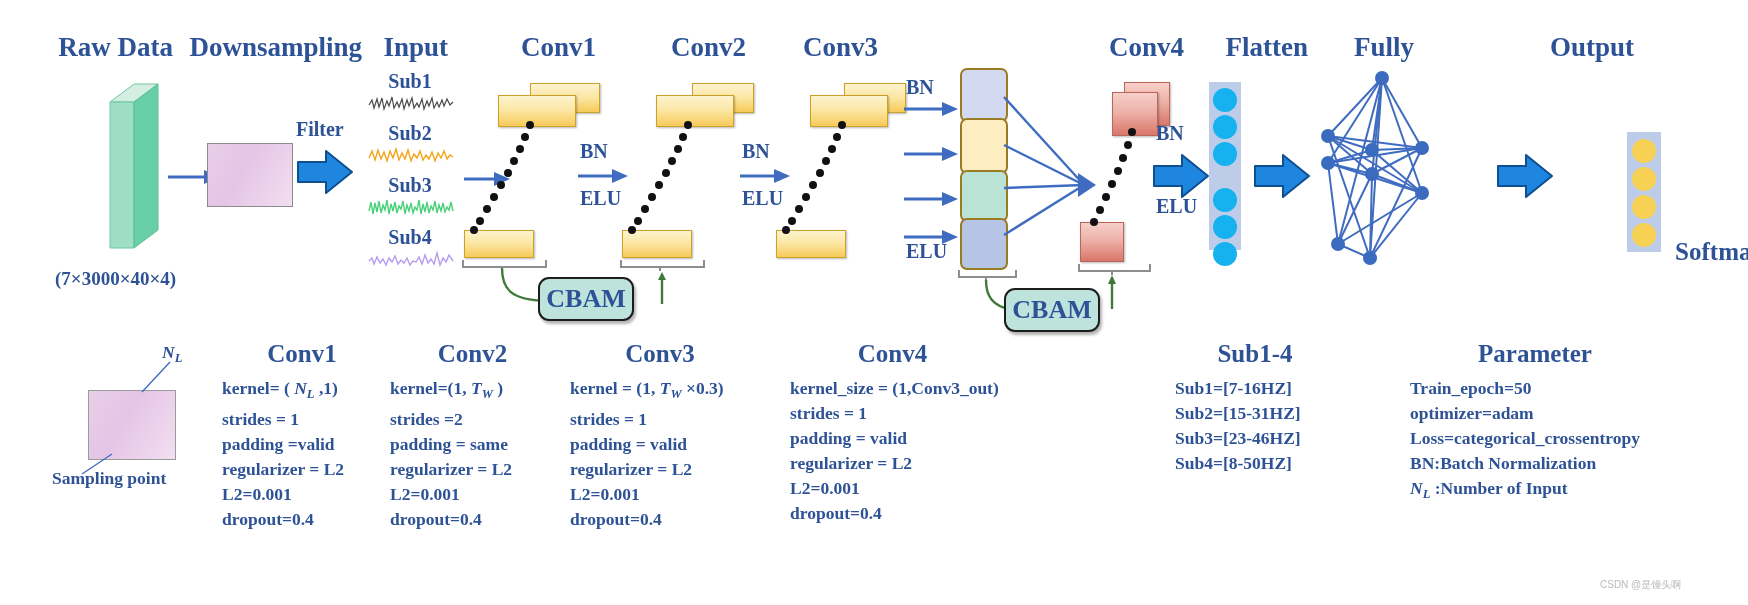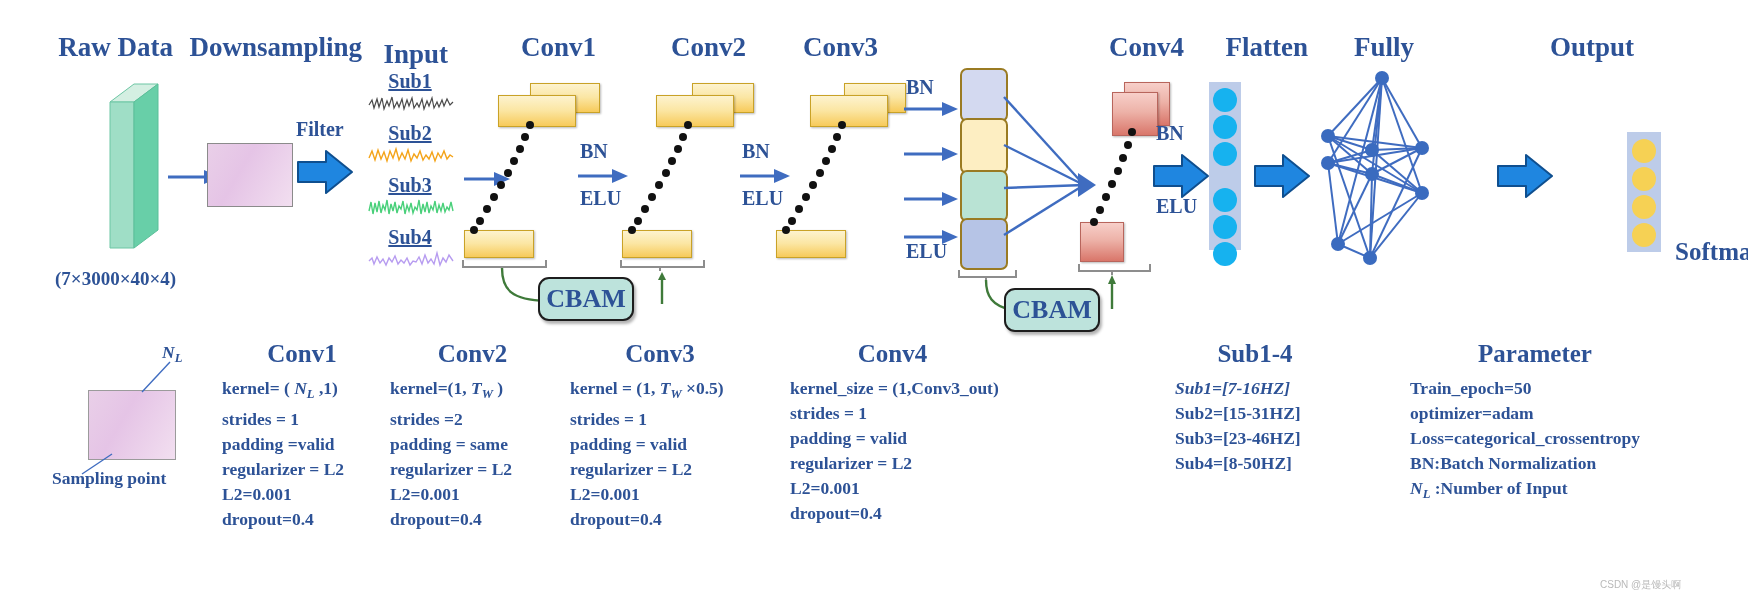--- a/index.html
+++ b/index.html
@@ -10,21 +10,21 @@
   }
   .stage{position:absolute;left:0;top:0;width:1748px;height:605px;}
   .abs{position:absolute;}
   .hdr{
     color:#2d5296;font-weight:bold;font-size:27px;
     font-family:"Liberation Serif", serif;
     white-space:nowrap;text-align:right;
   }
   .sublabel{
     color:#2d5296;font-weight:bold;font-size:20px;
-    font-family:"Liberation Serif", serif;white-space:nowrap;text-align:center;text-decoration:underline;
+    font-family:"Liberation Serif", serif;white-space:nowrap;text-align:center;
   }
   .flowlabel{
     color:#2d5296;font-weight:bold;font-size:20px;
     font-family:"Liberation Serif", serif;white-space:nowrap;
   }
   .caption{
     color:#2d5296;font-weight:bold;font-size:19px;
     font-family:"Liberation Serif", serif;white-space:nowrap;
   }
   .colhead{
@@ -65,21 +65,21 @@
   }
   svg{overflow:visible;}
 </style>
 </head>
 <body>
 
 <div class="stage">
 
   <div class="hdr abs" style="left:38px;top:32px;width:135px;">Raw Data</div>
   <div class="hdr abs" style="left:172px;top:32px;width:190px;">Downsampling</div>
-  <div class="hdr abs" style="left:362px;top:32px;width:86px;margin-top:7px;">Input</div>
+  <div class="hdr abs" style="left:362px;top:32px;width:86px;">Input</div>
   <div class="hdr abs" style="left:490px;top:32px;width:106px;">Conv1</div>
   <div class="hdr abs" style="left:640px;top:32px;width:106px;">Conv2</div>
   <div class="hdr abs" style="left:772px;top:32px;width:106px;">Conv3</div>
   <div class="hdr abs" style="left:1078px;top:32px;width:106px;">Conv4</div>
   <div class="hdr abs" style="left:1182px;top:32px;width:126px;">Flatten</div>
   <div class="hdr abs" style="left:1292px;top:32px;width:122px;">Fully</div>
 
   <div class="hdr abs" style="left:1404px;top:32px;width:230px;">Output</div>
 
   <svg class="abs" style="left:100px;top:80px;" width="100" height="180">
@@ -391,42 +391,42 @@
     <div class="paramline">strides =2</div>
     <div class="paramline">padding = same</div>
     <div class="paramline">regularizer = L2</div>
     <div class="paramline">L2=0.001</div>
     <div class="paramline">dropout=0.4</div>
   </div>
 
   <div class="paramblock" style="left:570px;top:340px;width:200px;">
     <div class="colhead" style="width:180px;">Conv3</div>
     <div class="paramline" style="margin-top:8px;">
-      <span>kernel = (1, </span><span class="ital">T</span><span class="sub">W</span><span> ×0.5)</span>
+      <span>kernel = (1, </span><span class="ital">T</span><span class="sub">W</span><span> ×0.3)</span>
     </div>
     <div class="paramline">strides = 1</div>
     <div class="paramline">padding = valid</div>
     <div class="paramline">regularizer = L2</div>
     <div class="paramline">L2=0.001</div>
     <div class="paramline">dropout=0.4</div>
   </div>
 
   <div class="paramblock" style="left:790px;top:340px;width:250px;">
     <div class="colhead" style="width:205px;">Conv4</div>
     <div class="paramline" style="margin-top:8px;">kernel_size = (1,Conv3_out)</div>
     <div class="paramline">strides = 1</div>
     <div class="paramline">padding = valid</div>
     <div class="paramline">regularizer = L2</div>
     <div class="paramline">L2=0.001</div>
     <div class="paramline">dropout=0.4</div>
   </div>
 
   <div class="paramblock" style="left:1175px;top:340px;width:180px;">
     <div class="colhead" style="width:160px;">Sub1-4</div>
-    <div class="paramline" style="margin-top:8px;font-style:italic;">Sub1=[7-16HZ]</div>
+    <div class="paramline" style="margin-top:8px;">Sub1=[7-16HZ]</div>
     <div class="paramline">Sub2=[15-31HZ]</div>
     <div class="paramline">Sub3=[23-46HZ]</div>
     <div class="paramline">Sub4=[8-50HZ]</div>
   </div>
 
   <div class="paramblock" style="left:1410px;top:340px;width:330px;">
     <div class="colhead" style="width:250px;">Parameter</div>
     <div class="paramline" style="margin-top:8px;">Train_epoch=50</div>
     <div class="paramline">optimizer=adam</div>
     <div class="paramline">Loss=categorical_crossentropy</div>

